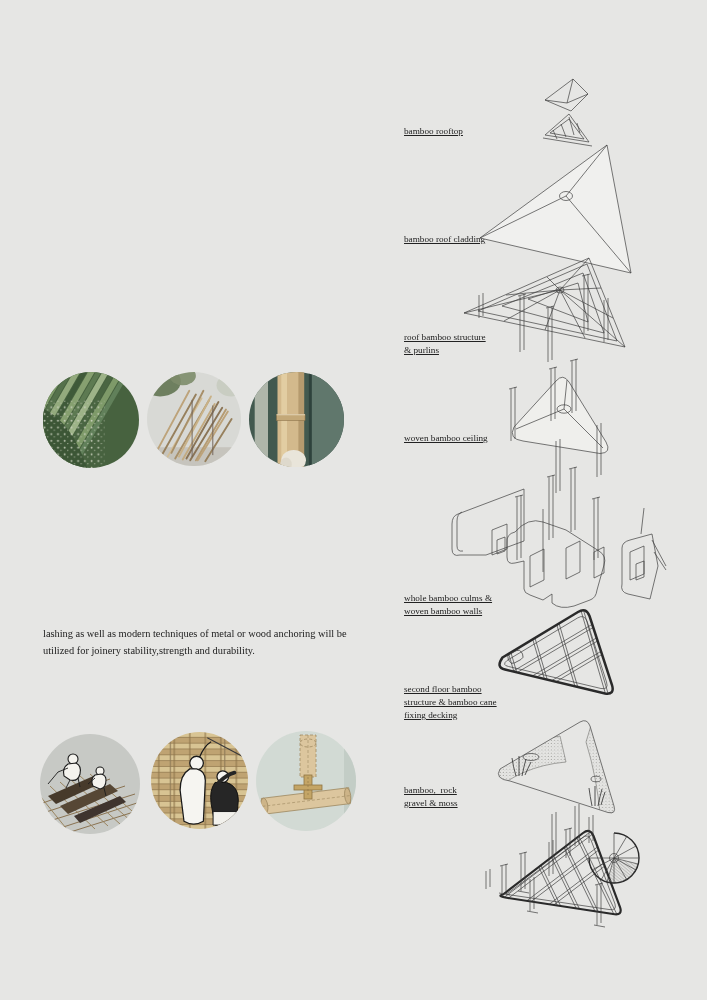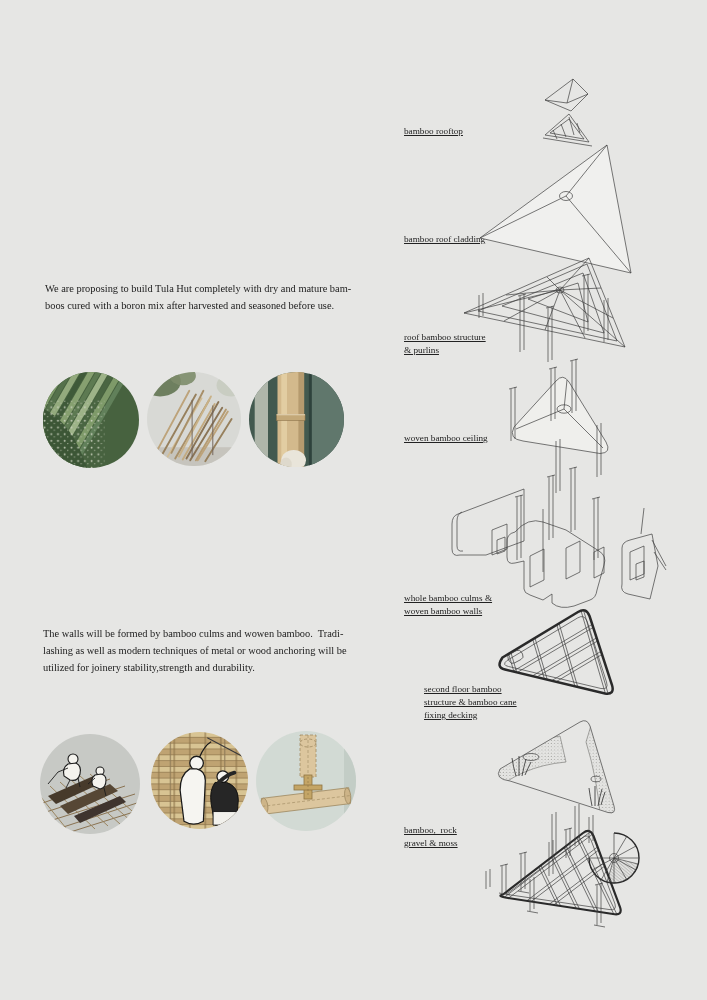--- a/index.html
+++ b/index.html
@@ -50,27 +50,22 @@
         <path d="M503,894.5 L583,833 Q590,827.5 593.5,836 L620,907 Q623,916 613,914 L508,898 Q496,896 503,894.5 Z"></path>
       </clipPath>
     <clipPath id="cgrav">
         <path d="M510,781 Q494,779 500,769 L580,722 Q587,718 590,726 L614,806 Q616.5,814.5 608,812.5 L510,781 Z"></path>
       </clipPath>
   </defs>
 </svg>
 
 <div id="poster">
 
-  <div class="para" style="left:45px;top:280px;">
-    <div class="tline">We are proposing to build Tula Hut completely with dry and mature bam-</div>
-    <div class="tline">boos cured with a boron mix after harvested and seasoned before use.</div>
-  </div>
 
   <div class="para" style="left:43px;top:625px;">
-    <div class="tline">The walls will be formed by bamboo culms and wowen bamboo.  Tradi-</div>
     <div class="tline">lashing as well as modern techniques of metal or wood anchoring will be</div>
     <div class="tline">utilized for joinery stability,strength and durability.</div>
   </div>
 
   <div class="photo" style="left:43px;top:372px;width:96px;height:96px;">
     <svg viewBox="0 0 100 100" preserveAspectRatio="none">
       <rect width="100" height="100" fill="#47623f"></rect>
       <g transform="rotate(30 70 20)">
         <rect x="14" y="-30" width="6" height="160" fill="#7e9a69"></rect>
         <rect x="21" y="-30" width="5" height="160" fill="#55714b"></rect>
@@ -215,26 +210,26 @@
     <div class="lline">roof bamboo structure</div>
     <div class="lline">&amp; purlins</div>
   </div>
   <div class="lbl" style="left:404px;top:432px;">
     <div class="lline">woven bamboo ceiling</div>
   </div>
   <div class="lbl" style="left:404px;top:592px;">
     <div class="lline">whole bamboo culms &amp;</div>
     <div class="lline">woven bamboo walls</div>
   </div>
-  <div class="lbl" style="left:404px;top:683px;margin-left:20px;">
+  <div class="lbl" style="left:404px;top:683px;">
     <div class="lline">second floor bamboo</div>
     <div class="lline">structure &amp; bamboo cane</div>
     <div class="lline">fixing decking</div>
   </div>
-  <div class="lbl" style="left:404px;top:784px;margin-top:40px;">
+  <div class="lbl" style="left:404px;top:784px;">
     <div class="lline">bamboo,  rock</div>
     <div class="lline">gravel &amp; moss</div>
   </div>
 
   <svg id="diagram" viewBox="0 0 707 1000">
 
     <g>
       <polygon class="ln" points="573,79 545,100 571,111 588,94" fill="#dcdcd9"></polygon>
       <line class="ln" x1="573" y1="79" x2="567" y2="103"></line>
       <line class="ln" x1="545" y1="100" x2="567" y2="103"></line>

